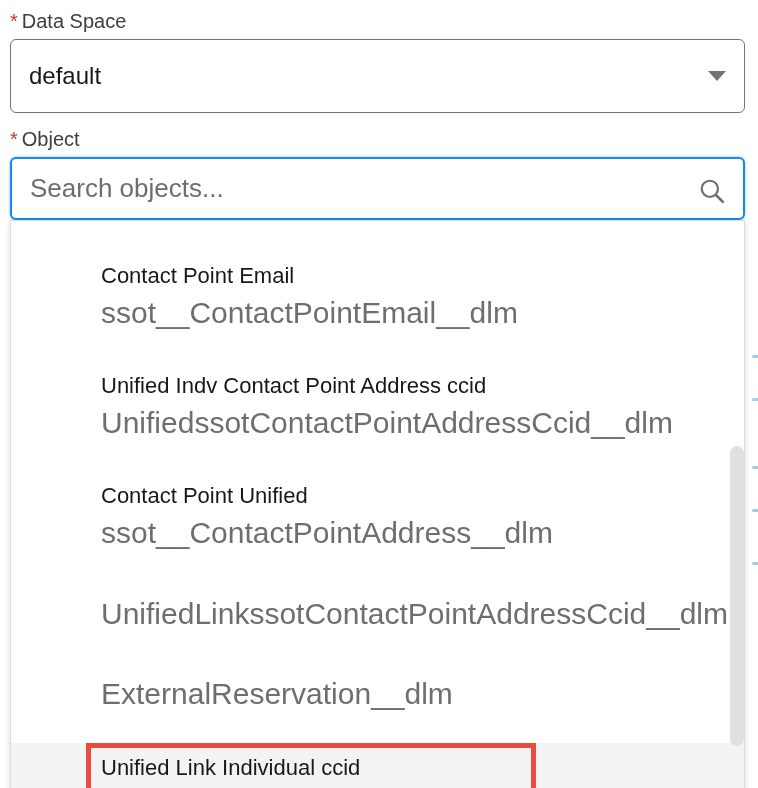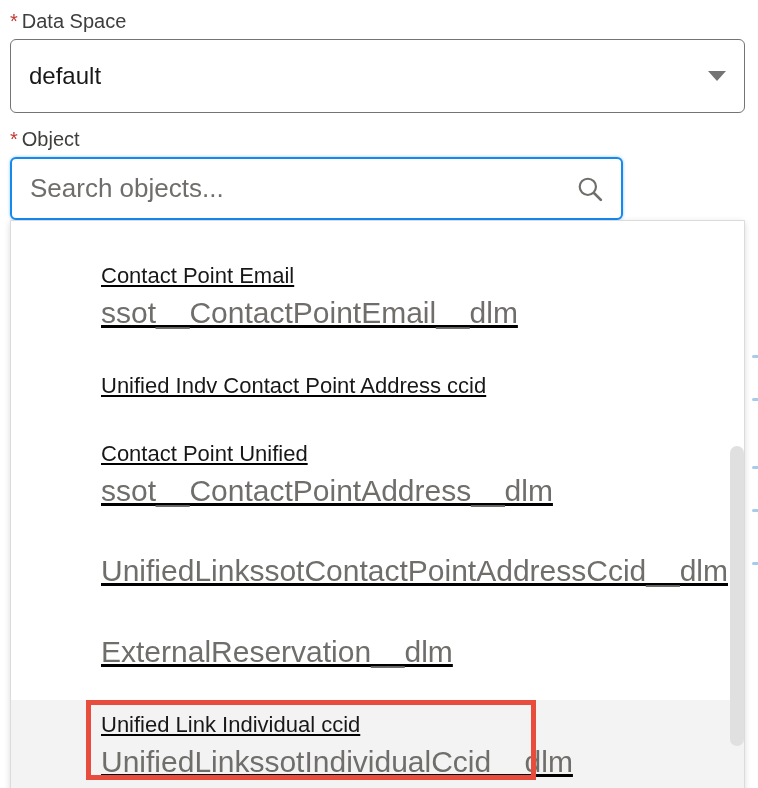--- a/index.html
+++ b/index.html
@@ -42,27 +42,27 @@
       width: 0;
       height: 0;
       border-left: 9px solid transparent;
       border-right: 9px solid transparent;
       border-top: 10px solid #747474;
     }
     .object-field {
       margin-top: 15px;
     }
     .search-box {
-      width: 613px;
+      width: 735px;
       border: 2px solid #1589ee;
       border-radius: 6px;
       padding: 14px 18px;
       display: flex;
       justify-content: space-between;
-      align-items: center;
+      align-items: flex-end;
       font-size: 26px;
       background: #fff;
       box-shadow: 0 0 3px rgba(21,137,238,0.5);
       position: relative;
     }
     .search-input {
       border: none;
       outline: none;
       font-size: 26px;
       color: #181818;
@@ -90,21 +90,20 @@
       padding-bottom: 0;
       position: relative;
     }
     .dropdown-scroll {
       position: relative;
     }
     .option-item {
       padding: 10px 0 10px 90px;
       cursor: pointer;
       margin-bottom: 18px;
-      text-decoration: underline;
     }
     .option-item:last-child {
       margin-bottom: 0;
     }
     .option-item.highlighted-bg {
       background: #f3f3f3;
       padding-bottom: 16px;
     }
     .option-label {
       font-size: 22px;
@@ -179,20 +178,21 @@
   </div>
 
   <div class="dropdown-panel">
     <div class="dropdown-scroll">
       <div class="option-item">
         <div class="option-label">Contact Point Email</div>
         <div class="option-api">ssot__ContactPointEmail__dlm</div>
       </div>
       <div class="option-item">
         <div class="option-label">Unified Indv Contact Point Address ccid</div>
+        <div class="option-api">UnifiedssotContactPointAddressCcid__dlm</div>
       </div>
       <div class="option-item">
         <div class="option-label">Contact Point Unified</div>
         <div class="option-api">ssot__ContactPointAddress__dlm</div>
       </div>
       <div class="option-item">
         <div class="option-api">UnifiedLinkssotContactPointAddressCcid__dlm</div>
       </div>
       <div class="option-item">
         <div class="option-api">ExternalReservation__dlm</div>

